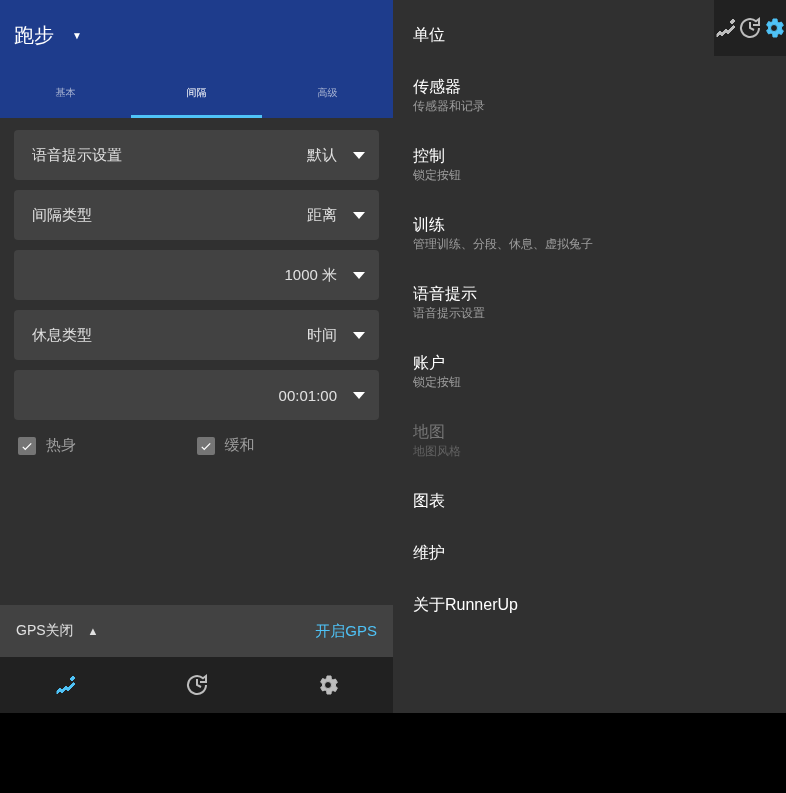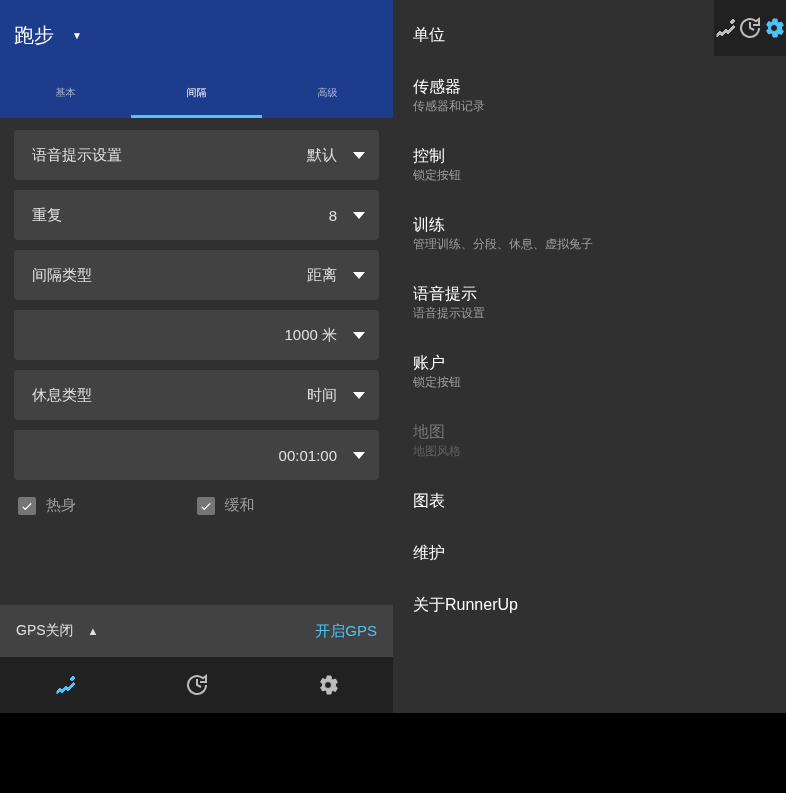--- a/index.html
+++ b/index.html
@@ -69,25 +69,20 @@
       </div>
   </div>
 
   <div class="form">
     <div class="row">
       <span class="lbl">语音提示设置</span>
       <span class="val">默认</span>
       <span class="dd"></span>
     </div>
     <div class="row">
-      <span class="lbl">重复</span>
-      <span class="val">8</span>
-      <span class="dd"></span>
-    </div>
-    <div class="row">
       <span class="lbl">间隔类型</span>
       <span class="val">距离</span>
       <span class="dd"></span>
     </div>
     <div class="row">
       <span class="lbl"></span>
       <span class="val">1000 米</span>
       <span class="dd"></span>
     </div>
     <div class="row">

